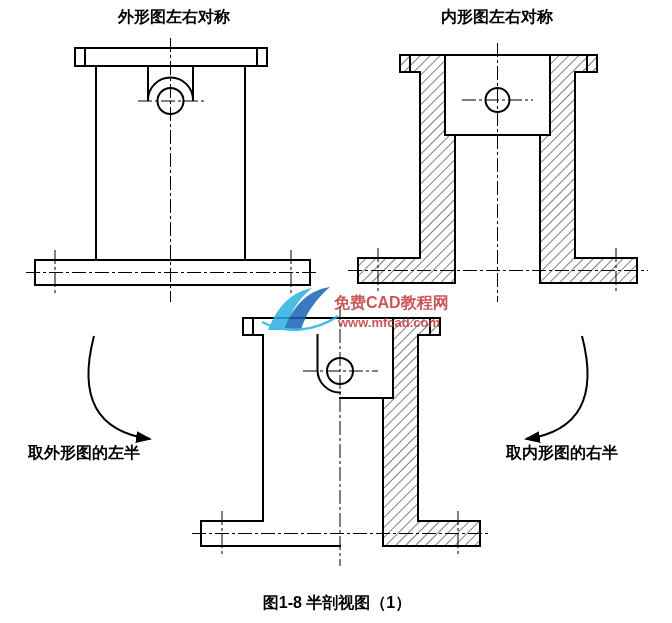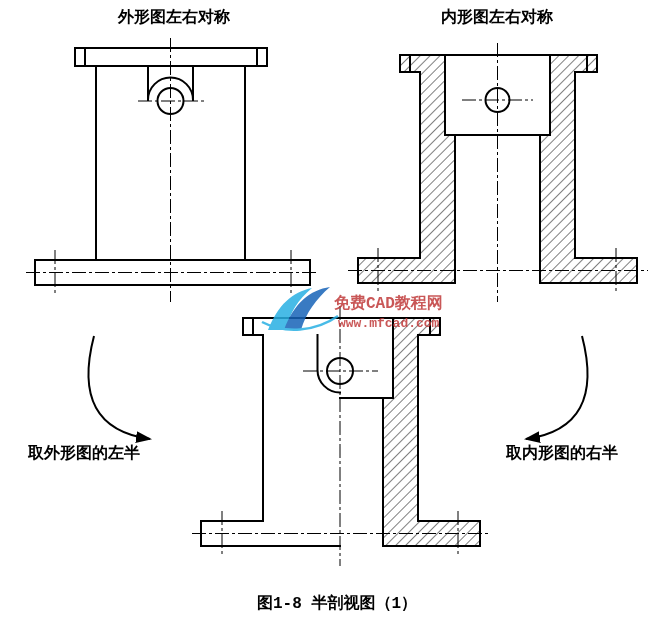--- a/index.html
+++ b/index.html
@@ -1,20 +1,20 @@
 <!DOCTYPE html>
 <html><head>
 <meta charset="utf-8">
 <style>
   html,body{margin:0;padding:0;background:#fff;}
   .canvas{
     position:relative;
     width:672px;height:623px;
     background:#ffffff;
-    font-family:Liberation Mono, monospace;
+    font-family:Liberation Sans, sans-serif;
     overflow:hidden;
     text-align:center;
   }
   svg{display:block;}
   .outline{fill:none;stroke:#000;stroke-width:2;stroke-linecap:square;}
   .cl{fill:none;stroke:#000;stroke-width:1;stroke-dasharray:14 3 3 3;}
   .hatched{fill:url(#hatch);stroke:#000;stroke-width:2;stroke-linejoin:miter;}
   .hole{fill:#ffffff;stroke:#000;stroke-width:2;}
   .lbl{font-weight:bold;font-size:16px;fill:#000;}
   .cap{font-weight:bold;font-size:16px;fill:#000;}

